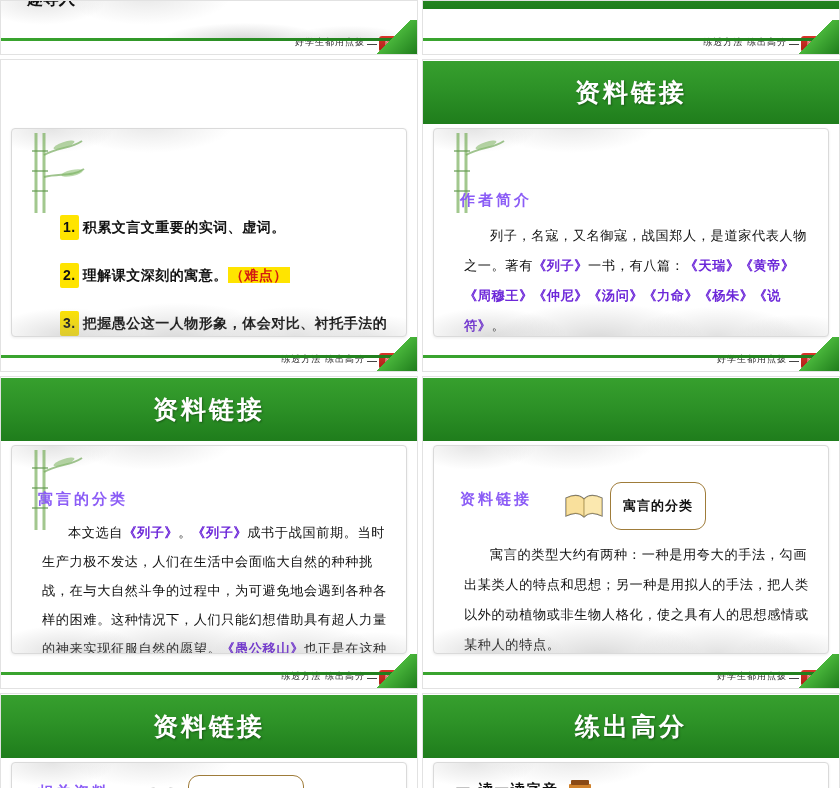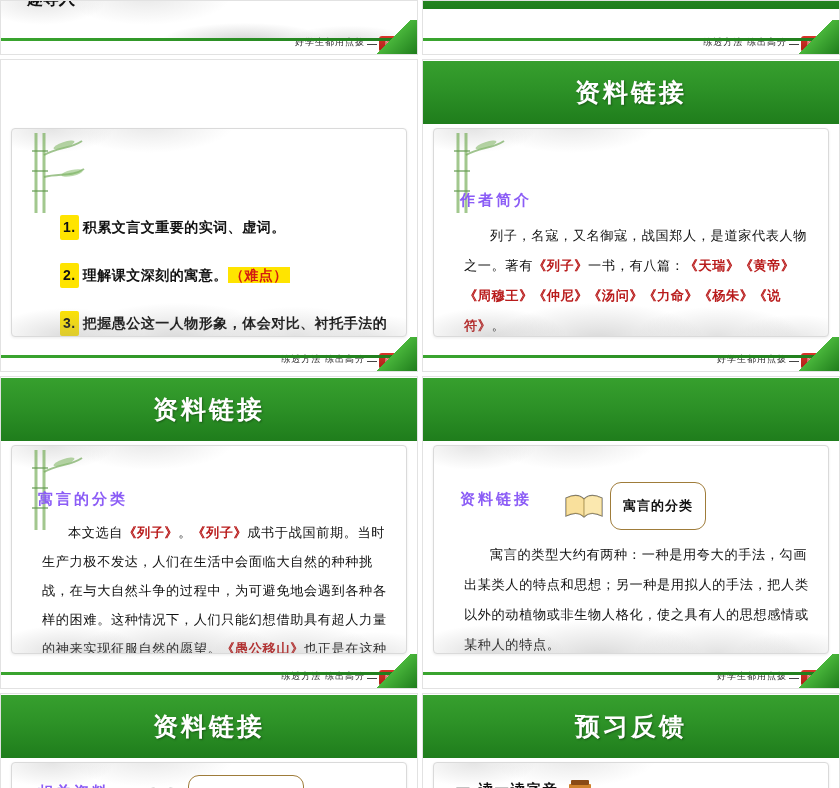--- a/index.html
+++ b/index.html
@@ -93,21 +93,21 @@
   
   .sec-head{
     position:absolute;left:26px;font-size:15px;color:#8b5cf6;font-weight:bold;
     letter-spacing:3px;font-family:"DejaVu Serif","Liberation Serif",serif;
   }
   
   .body-txt{
     position:absolute;color:#111;font-size:13.2px;line-height:30px;
     letter-spacing:.6px;font-family:"DejaVu Sans","Liberation Sans",sans-serif;
   }
-  .red{color:#b91c1c;font-weight:bold;}
+  .red{color:#6d28d9;font-weight:bold;}
   
   .goal{
     position:absolute;color:#111;font-size:14px;line-height:25px;font-weight:bold;
     letter-spacing:.5px;font-family:Liberation Sans, sans-serif;
   }
   .num{
     display:inline-block;background:#ffe400;color:#111;font-weight:bold;
     padding:0 3px;border-radius:2px;margin-right:4px;
   }
   .hl{background:#ffe400;padding:0 2px;}
@@ -298,21 +298,21 @@
           <path d="M2 6 C10 2 16 3 20 7 L20 25 C16 21 10 20 2 24 Z" fill="#f4c64a" opacity=".55"></path>
           <path d="M20 7 C24 3 30 2 38 6 L38 24 C30 20 24 21 20 25 Z" fill="#f7d56e" opacity=".55"></path>
         </svg>
         <div class="pill">愚公移山 歌词</div>
       </div>
     </div>
   </div>
 
   <div class="slide topcut">
     <div class="hdr">
-      <div class="hdr-title">预习反馈</div>
+      <div class="hdr-title">练出高分</div>
     </div>
     <div class="src-tag" style="top:74px;">部分来自《点拨》</div>
     <div class="panel" style="bottom:0;">
       <div class="ink-top"></div>
       <div class="bookrow" style="left:22px;top:16px;">
         <div style="font-size:14px;font-weight:bold;letter-spacing:2px;color:#111;font-family:'DejaVu Sans','Liberation Sans',sans-serif;">一 读一读字音</div>
         <svg width="30" height="22" viewBox="0 0 30 22">
           <rect x="2" y="10" width="26" height="6" rx="1" fill="#b3651f"></rect>
           <rect x="4" y="5" width="22" height="6" rx="1" fill="#d0822c"></rect>
           <rect x="6" y="1" width="18" height="5" rx="1" fill="#8a4a16"></rect>

